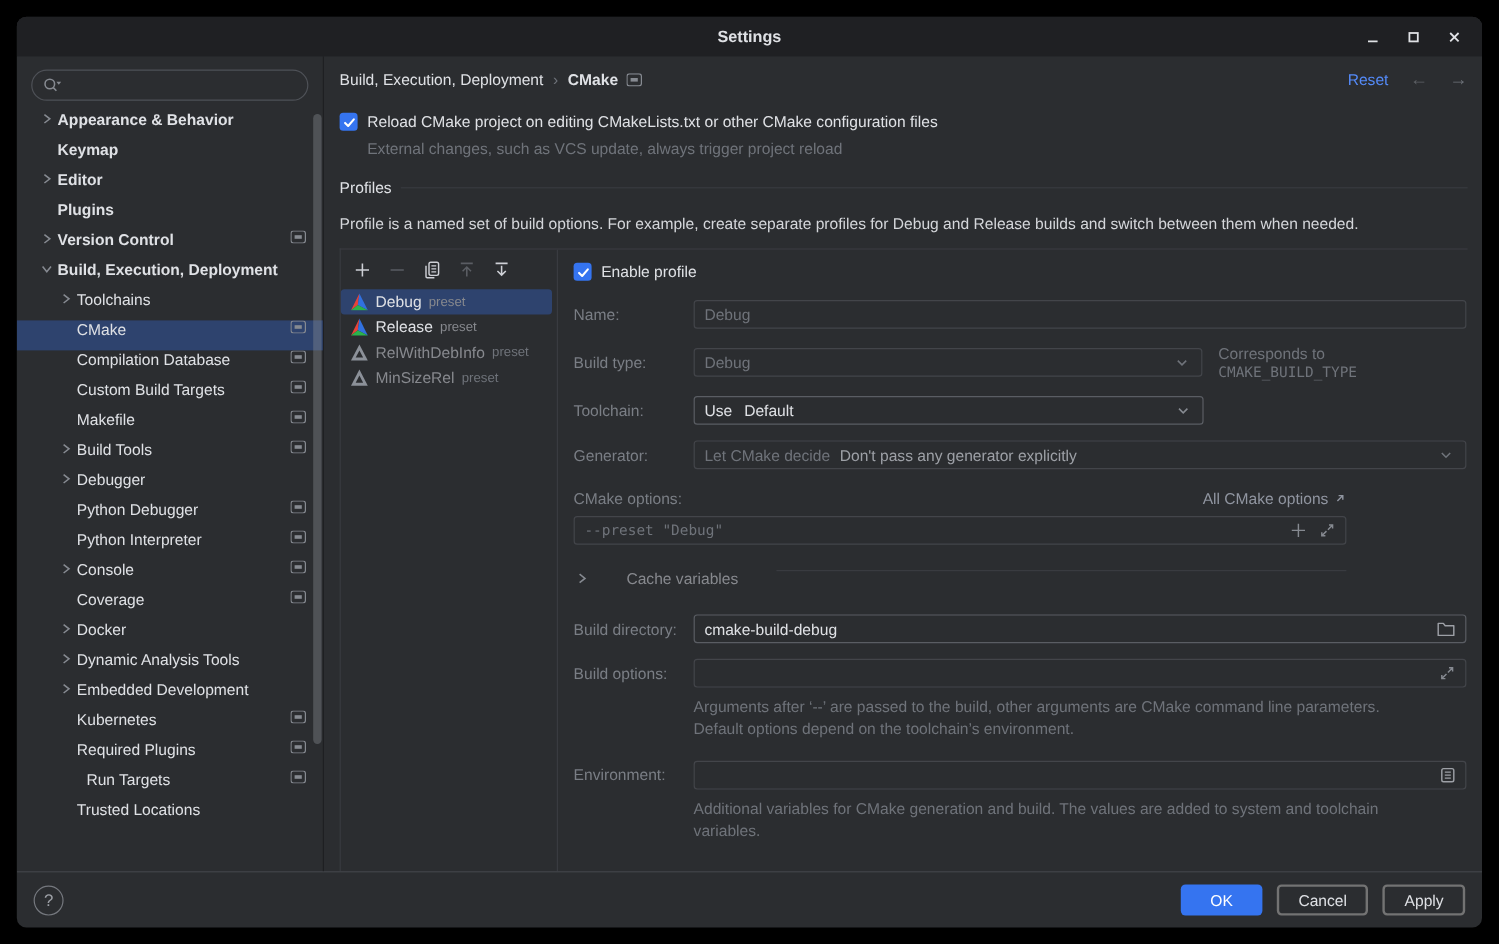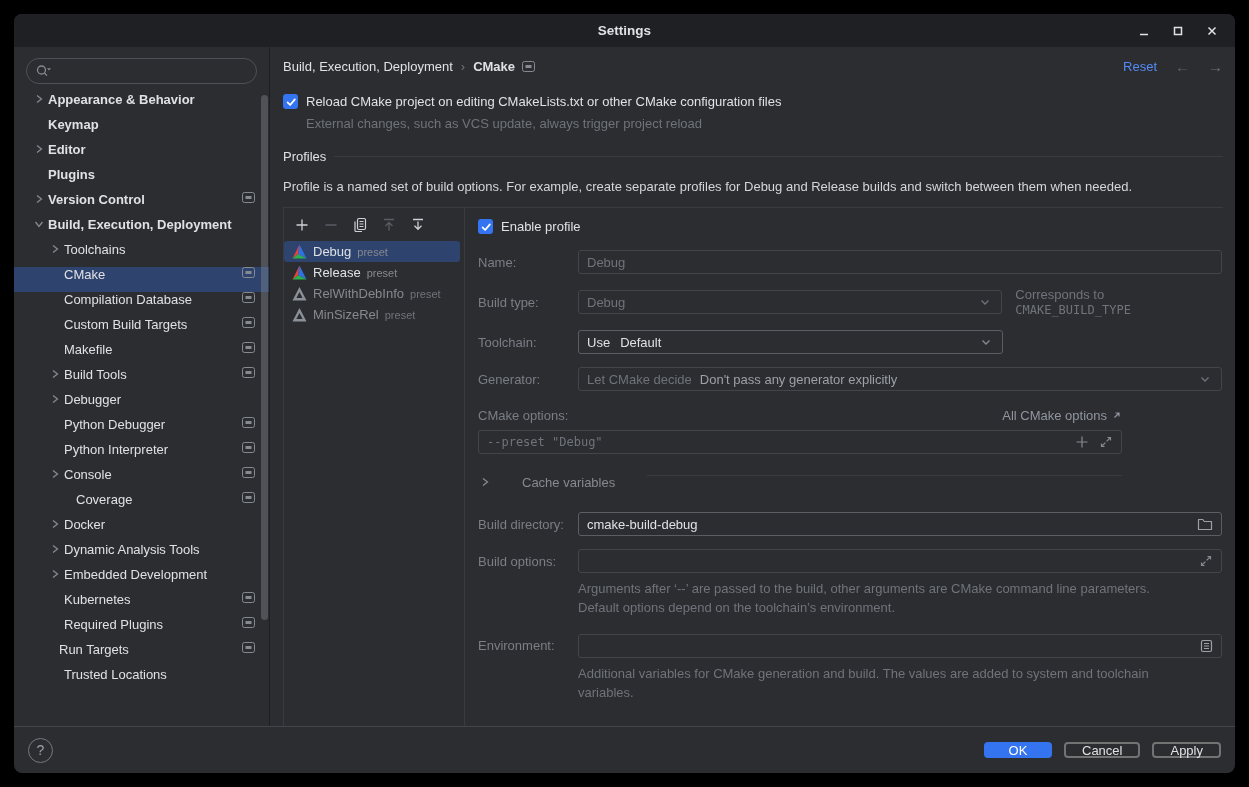--- a/index.html
+++ b/index.html
@@ -74,21 +74,21 @@
   .options-icons { margin-left:auto; display:flex; align-items:center; gap:10px; }
   .collapse-row { display:flex; align-items:flex-start; margin:21px 0 22px 0; width:644px;gap:24px; }
   .collapse-row .txt { color:#87898e; margin:0 8px 0 6px; }
   .collapse-row .line { flex:1; height:1px; background:#393b40; }
   .help-text { color:#6f737a; margin:7px 0 12px 100px; line-height:1.45; }
   .gen-secondary { color:#9da0a6; margin-left:8px; }
   
   .footer { flex:0 0 47px; border-top:1px solid #43454a; display:flex; align-items:center; padding:0 14px; }
   .help-btn { width:25px; height:25px; border:1.5px solid #75787e; border-radius:50%; color:#9da0a6; display:flex; align-items:center; justify-content:center; font-size:14px; }
   .footer .btns { margin-left:auto; display:flex; gap:12px; }
-  .btn { height:16px; min-width:68px; padding:0 16px; border-radius:4px; display:flex; align-items:center; justify-content:center; font-size:13px; cursor:pointer; }
+  .btn { height:26px; min-width:68px; padding:0 16px; border-radius:4px; display:flex; align-items:center; justify-content:center; font-size:13px; cursor:pointer; }
   .btn-primary { background:#3574f0; color:#fff; }
   .btn-secondary { background:transparent; border:2px solid #737373; color:#dfe1e5; }
   svg { display:block; }
 </style>
 </head>
 <body>
 
 <div class="window">
 
   <div class="titlebar">
@@ -282,21 +282,21 @@
             </span>
             <span class="tree-label">Console</span>
             <span class="tree-spacer"></span>
             <span class="tree-badge">
               <svg width="13" height="11" viewBox="0 0 13 11">
                 <rect x="0.5" y="0.5" width="12" height="10" rx="2" fill="none" stroke="#868a91"></rect>
                 <rect x="3.5" y="4" width="6" height="3" fill="#868a91"></rect>
               </svg>
             </span>
           </div>
-          <div class="tree-row lvl1" style="padding-left: 32px; gap: 12px;">
+          <div class="tree-row lvl1" style="padding-left: 32px;">
             <span class="tree-chev"></span>
             <span class="tree-label">Coverage</span>
             <span class="tree-spacer"></span>
             <span class="tree-badge">
               <svg width="13" height="11" viewBox="0 0 13 11">
                 <rect x="0.5" y="0.5" width="12" height="10" rx="2" fill="none" stroke="#868a91"></rect>
                 <rect x="3.5" y="4" width="6" height="3" fill="#868a91"></rect>
               </svg>
             </span>
           </div>
@@ -342,21 +342,21 @@
             <span class="tree-chev"></span>
             <span class="tree-label">Required Plugins</span>
             <span class="tree-spacer"></span>
             <span class="tree-badge">
               <svg width="13" height="11" viewBox="0 0 13 11">
                 <rect x="0.5" y="0.5" width="12" height="10" rx="2" fill="none" stroke="#868a91"></rect>
                 <rect x="3.5" y="4" width="6" height="3" fill="#868a91"></rect>
               </svg>
             </span>
           </div>
-          <div class="tree-row lvl1" style="padding-left: 27px;">
+          <div class="tree-row lvl1" style="padding-left: 40px;">
             <span class="tree-chev"></span>
             <span class="tree-label">Run Targets</span>
             <span class="tree-spacer"></span>
             <span class="tree-badge">
               <svg width="13" height="11" viewBox="0 0 13 11">
                 <rect x="0.5" y="0.5" width="12" height="10" rx="2" fill="none" stroke="#868a91"></rect>
                 <rect x="3.5" y="4" width="6" height="3" fill="#868a91"></rect>
               </svg>
             </span>
           </div>

